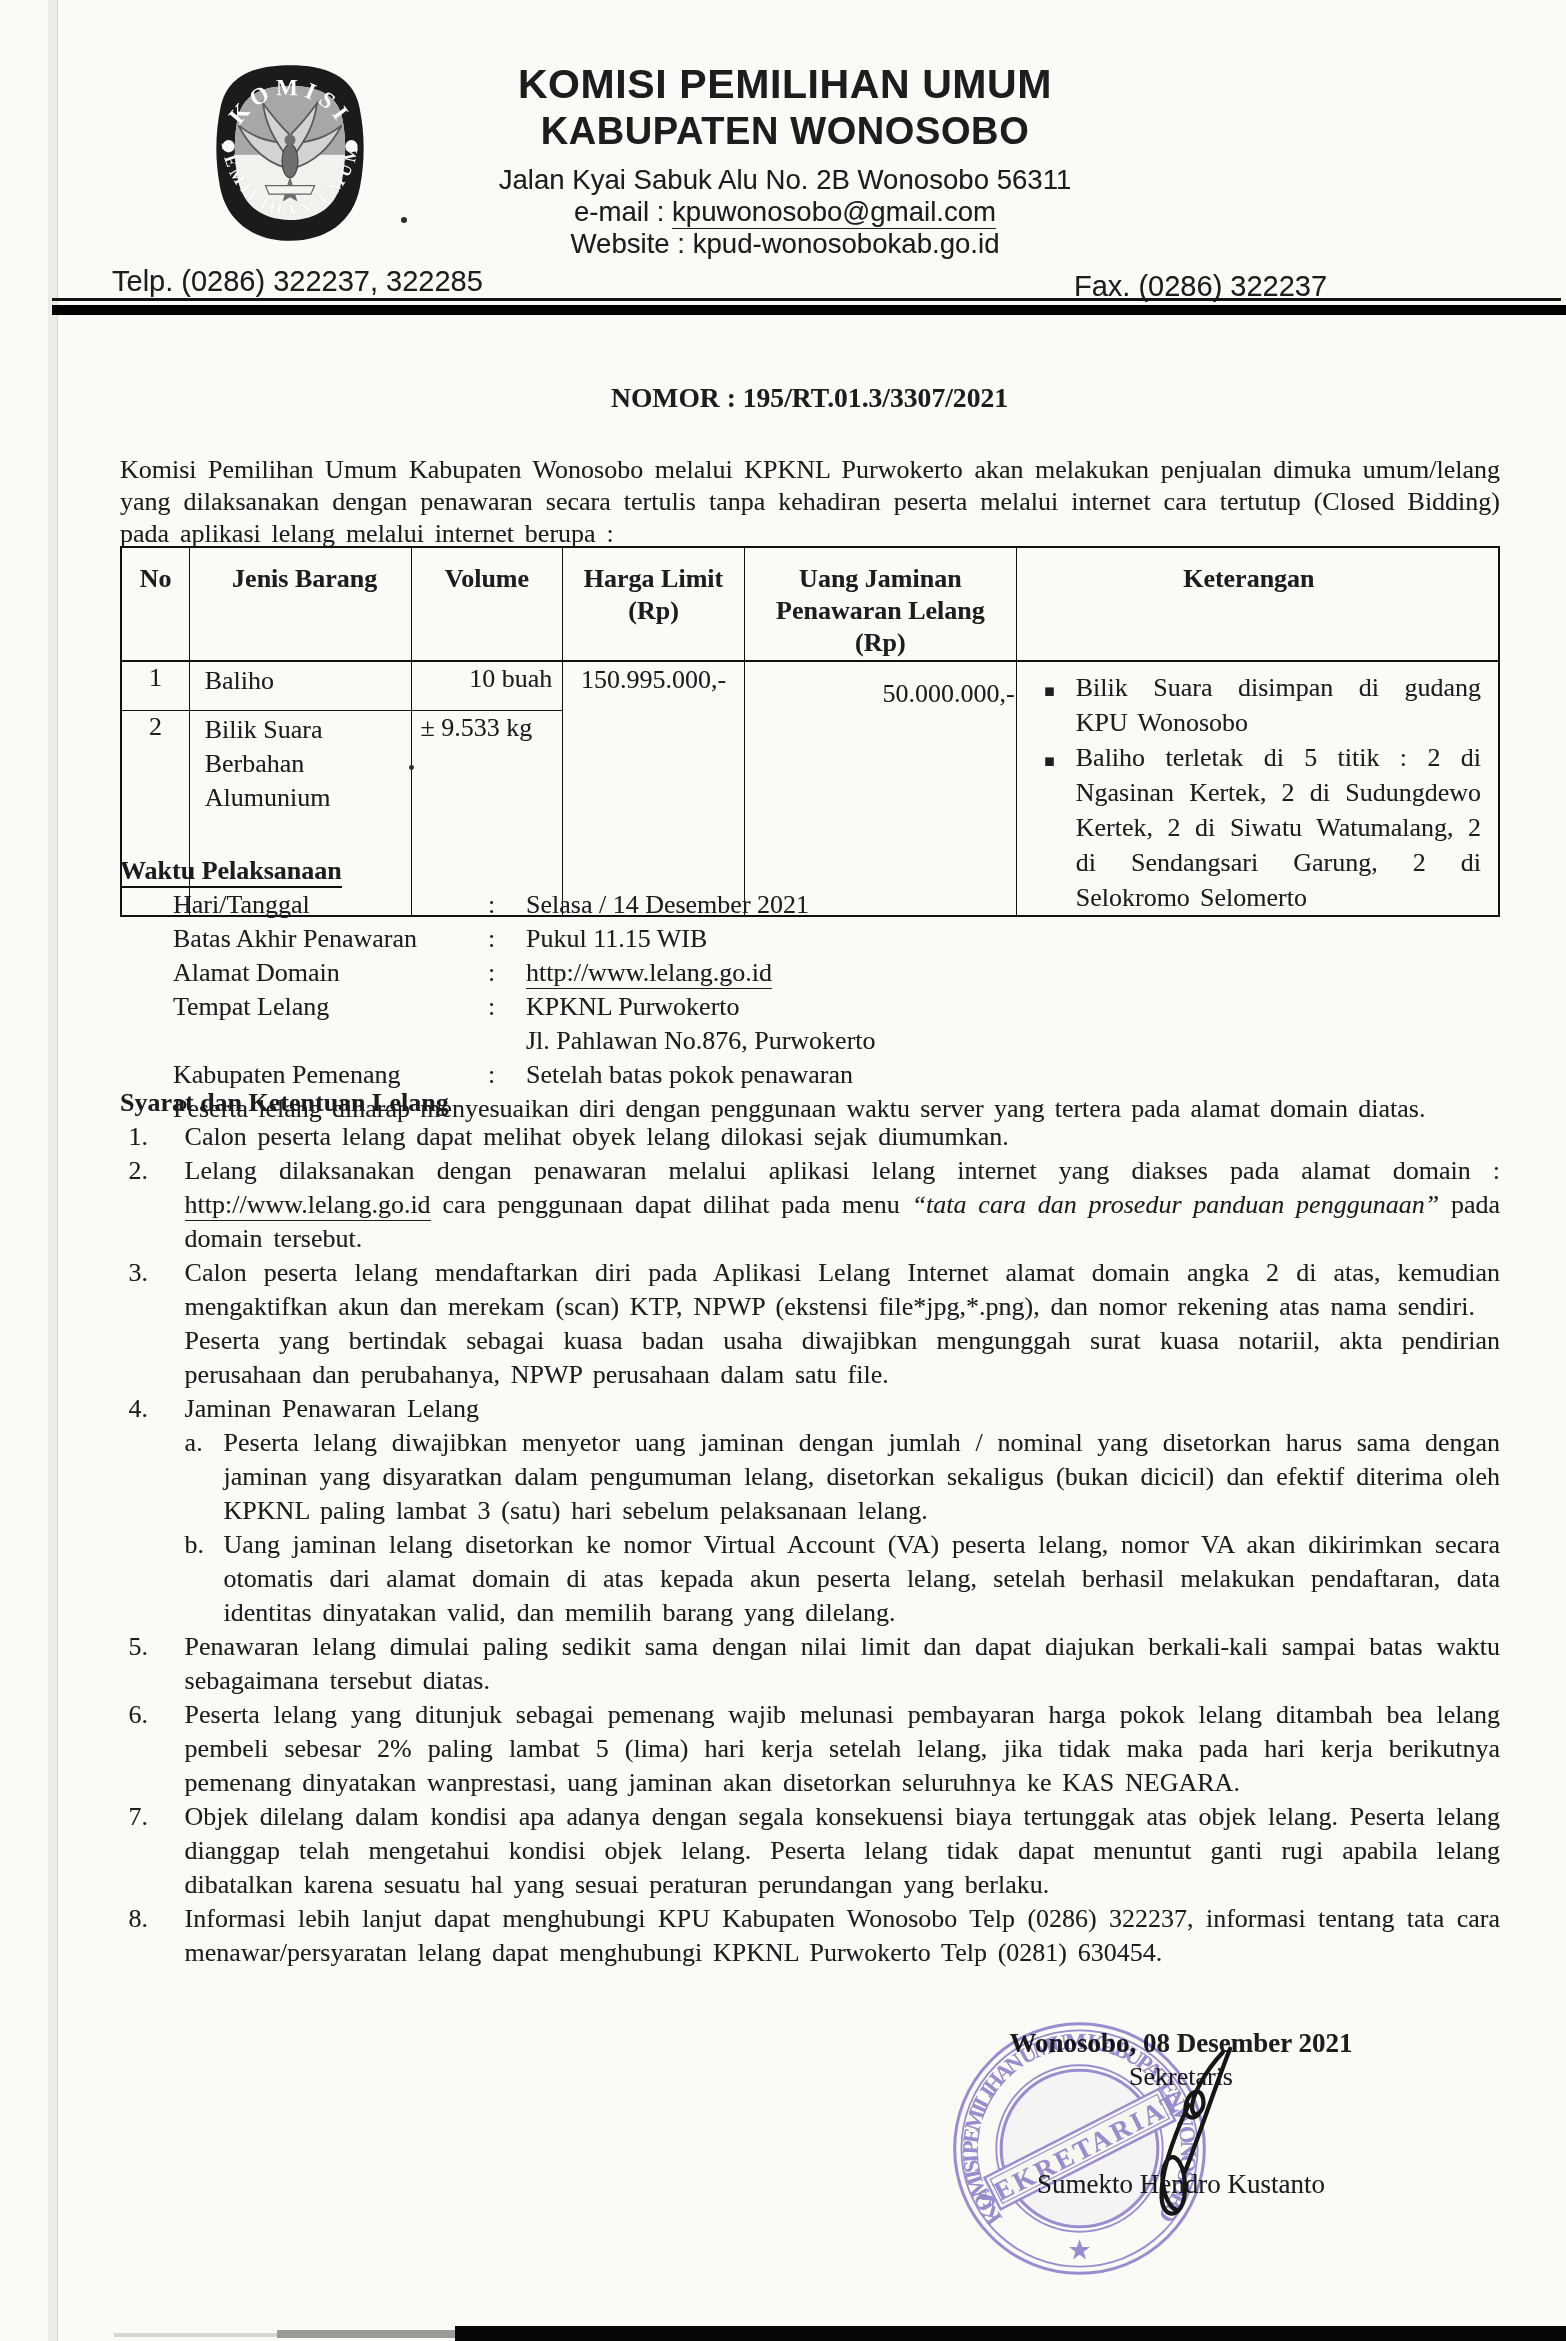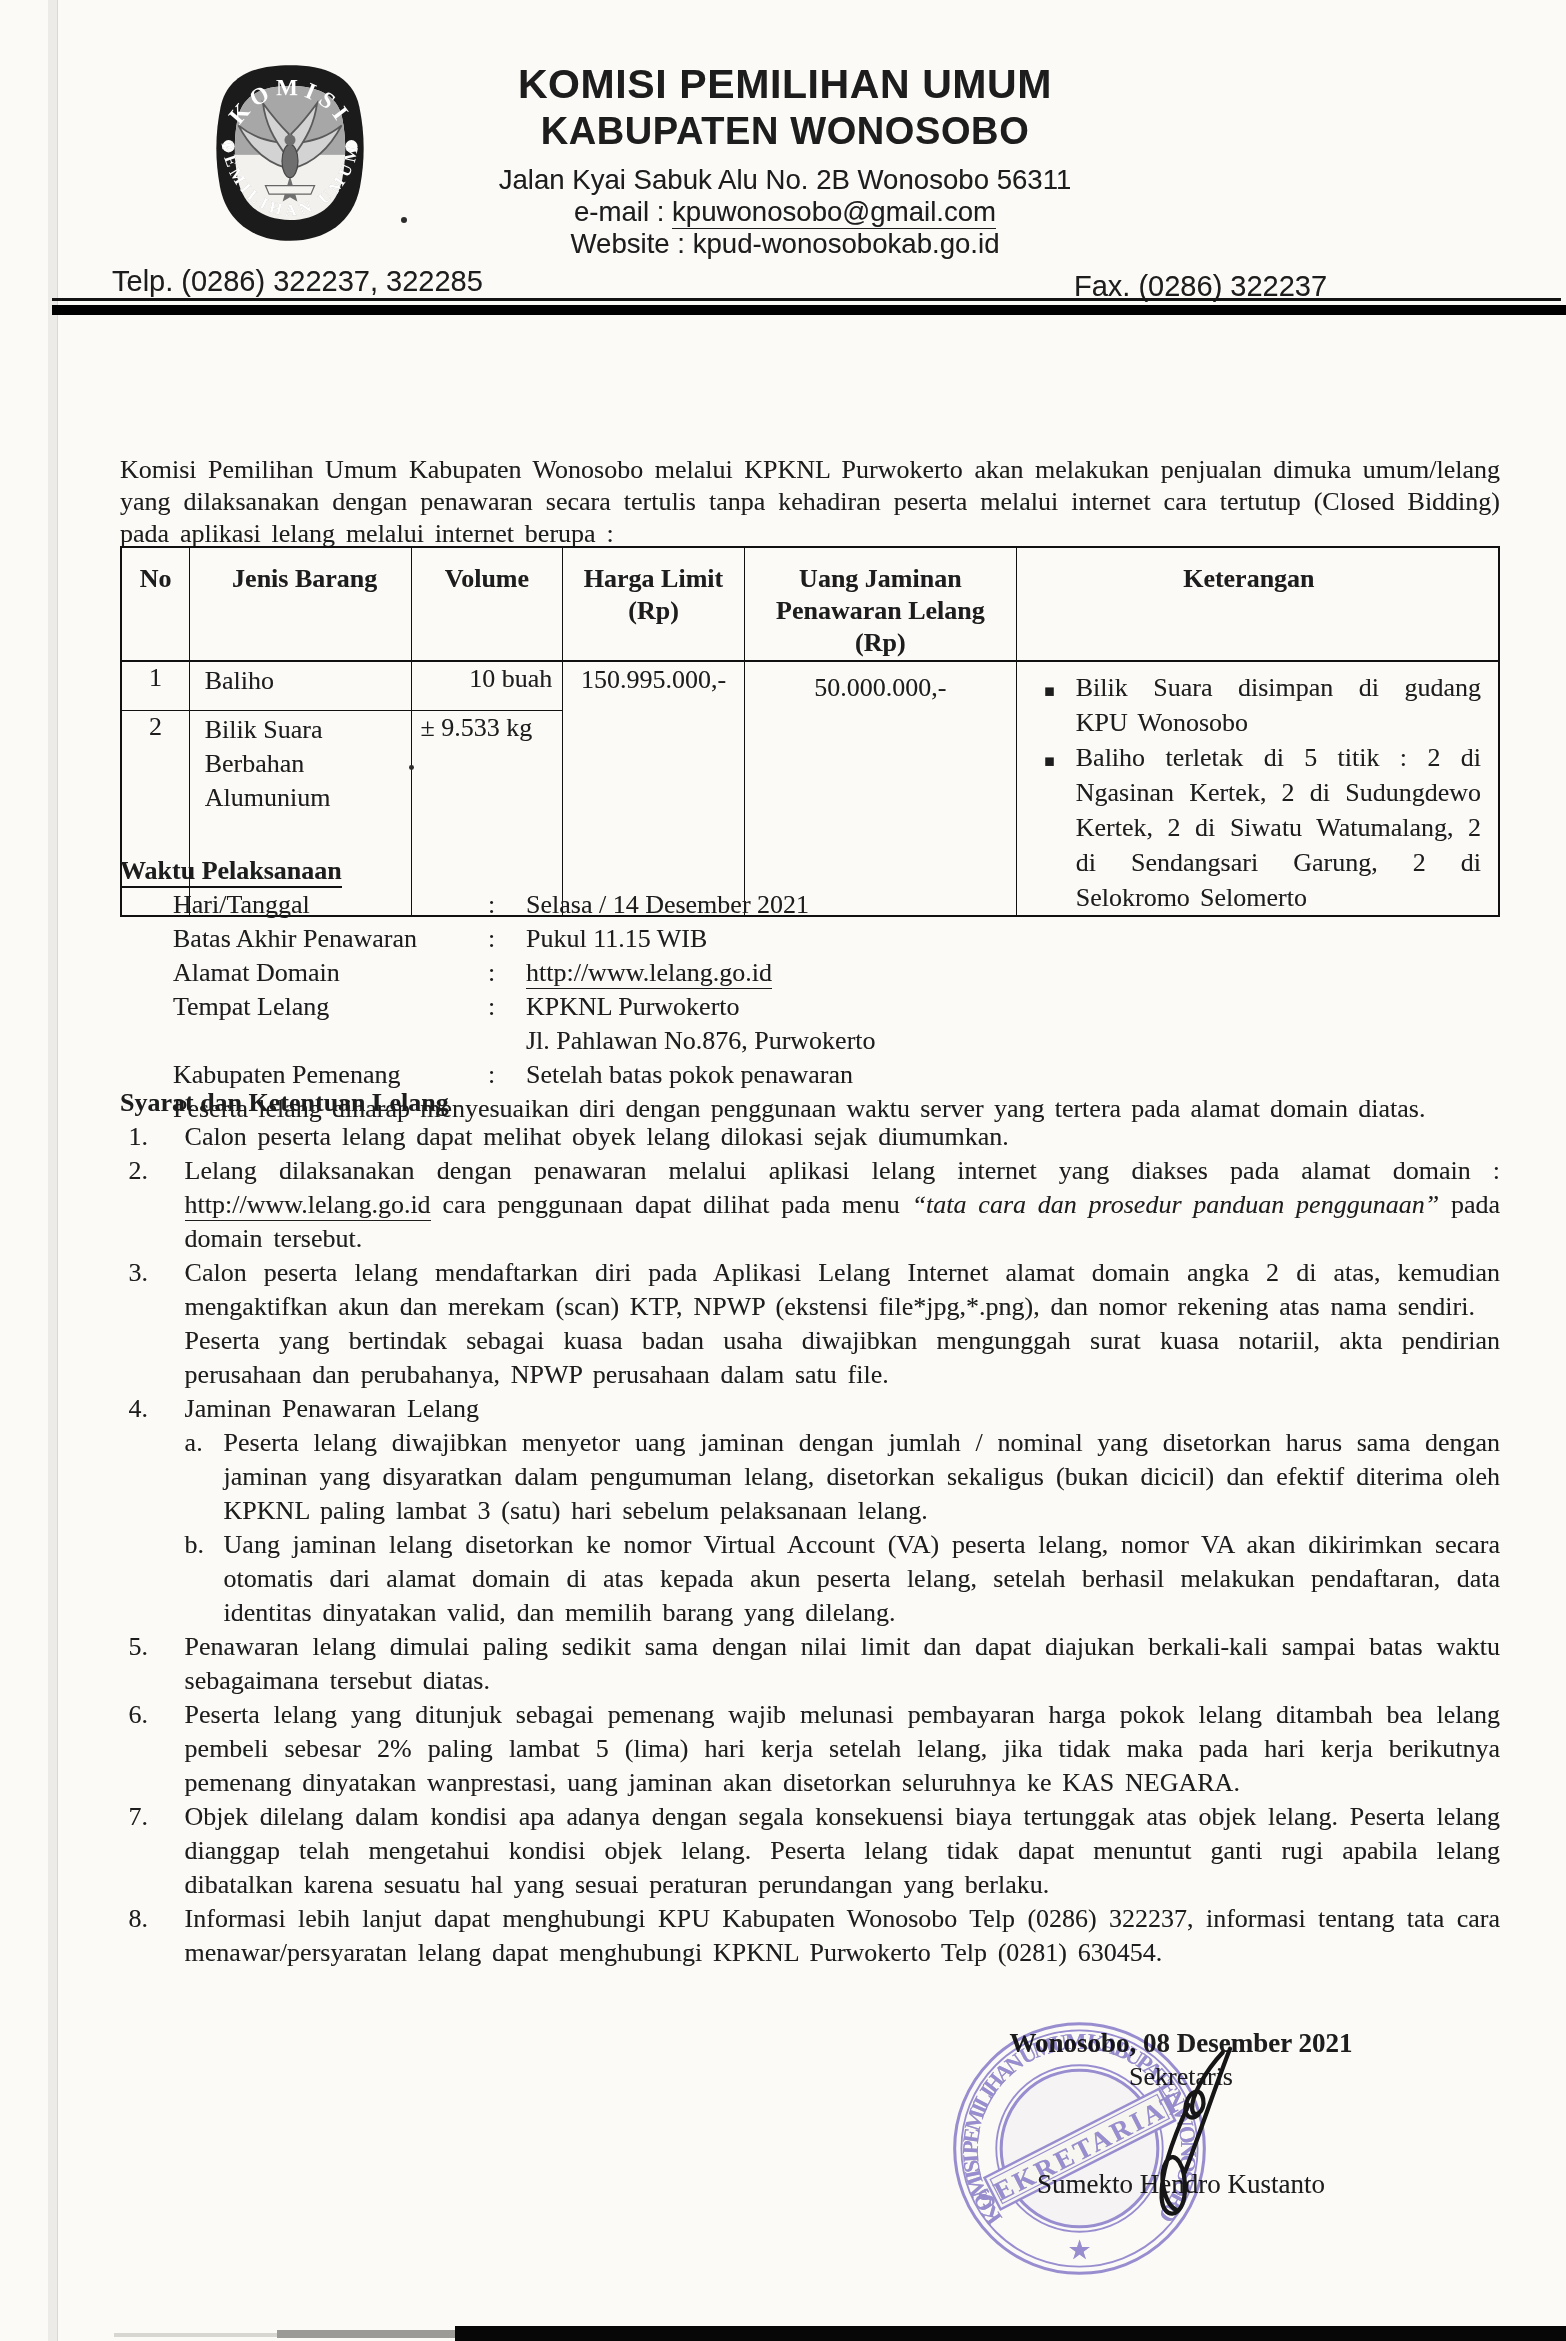--- a/index.html
+++ b/index.html
@@ -50,21 +50,21 @@
   .th-sub{display:block;font-weight:bold;}
   .h-row{height:91px;}
   .r1{height:36px;}
   .r2{height:158px;}
   .c-no{width:70px;text-align:center;}
   .c-jenis{width:211px;padding:2.5px 6.1px 0 14.7px;line-height:34px;}
   .c-vol{width:150px;}
   .vol1{text-align:right;padding:2.5px 9.8px 0 0;}
   .vol2{text-align:left;padding:2.5px 0 0 8.6px;}
   .c-harga{width:184px;text-align:center;padding-top:3.7px;}
-  .c-jam{width:289px;text-align:center;padding-top:11px;}
+  .c-jam{width:289px;text-align:right;padding-top:17px;}
   .c-ket{width:477px;padding:8.6px 17px 0 27px;}
   .ket-item{display:flex;text-align:justify;line-height:35px;word-spacing:3.7px;}
   .ket-bullet{flex:none;width:32px;font-size:17px;padding-top:2.5px;font-family:"DejaVu Sans",sans-serif;}
   .ket-text{flex:1;}
   
   .waktu{left:120px;top:854px;width:1380px;font-size:26px;line-height:34px;}
   .sec-head{font-weight:bold;font-size:26px;}
   .sec-head span{border-bottom:2.5px solid #111;padding-bottom:1.2px;}
   .wrow{display:flex;margin-left:53px;}
   .wlabel{width:315px;flex:none;}
@@ -132,20 +132,21 @@
   <div class="abs hdr-center mailrow sans"><span>e-mail : </span><span class="u-link">kpuwonosobo@gmail.com</span></div>
   <div class="abs hdr-center webrow sans"><span>Website : </span><span>kpud-wonosobokab.go.id</span></div>
   <div class="abs telp sans">Telp. (0286) 322237, 322285</div>
   <div class="abs fax sans">Fax. (0286) 322237</div>
   <div class="abs speck" style="left:401px;top:217px;width:6.1px;height:6.1px;"></div>
 
   <div class="abs rule-thin"></div>
   <div class="abs rule-thick"></div>
 
   <div class="abs title-wrap">
+    <div class="title-l2">NOMOR : 195/RT.01.3/3307/2021</div>
   </div>
 
   <div class="abs intro just">Komisi Pemilihan Umum Kabupaten Wonosobo melalui KPKNL Purwokerto akan melakukan penjualan dimuka umum/lelang yang dilaksanakan dengan penawaran secara tertulis tanpa kehadiran peserta melalui internet cara tertutup (Closed Bidding) pada aplikasi lelang melalui internet berupa :</div>
 
   <table class="abs tbl">
     <tbody>
         <tr class="h-row">
       <th class="c-no"><span>No</span></th>
       <th class="c-jenis"><span>Jenis Barang</span></th>
       <th class="c-vol"><span>Volume</span></th>

